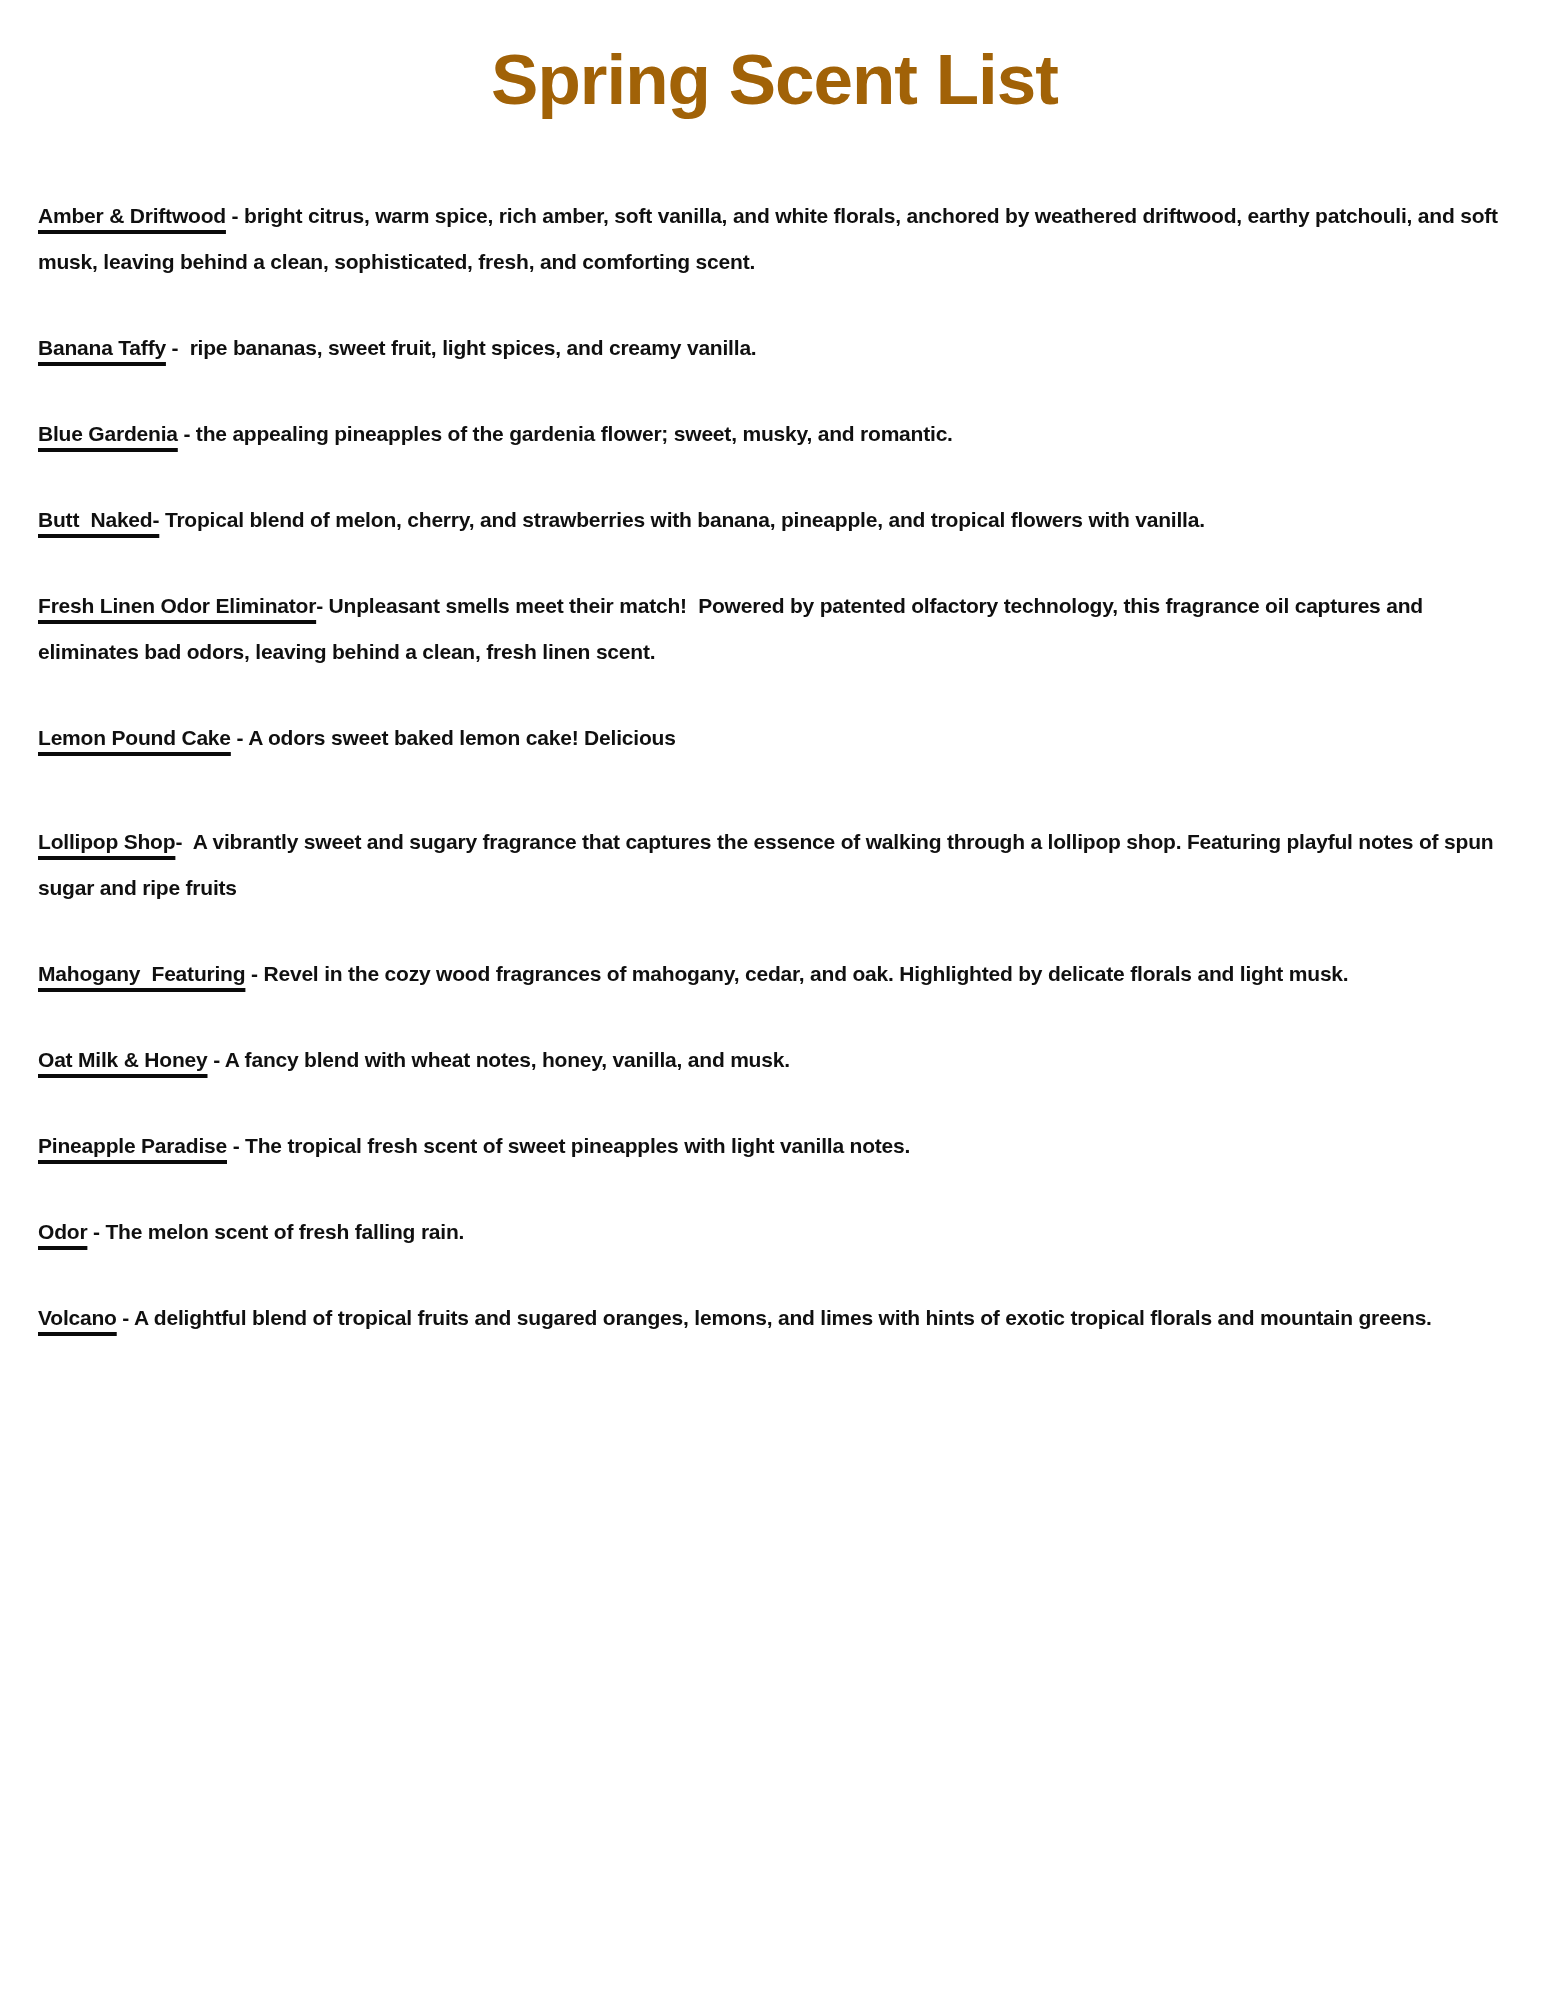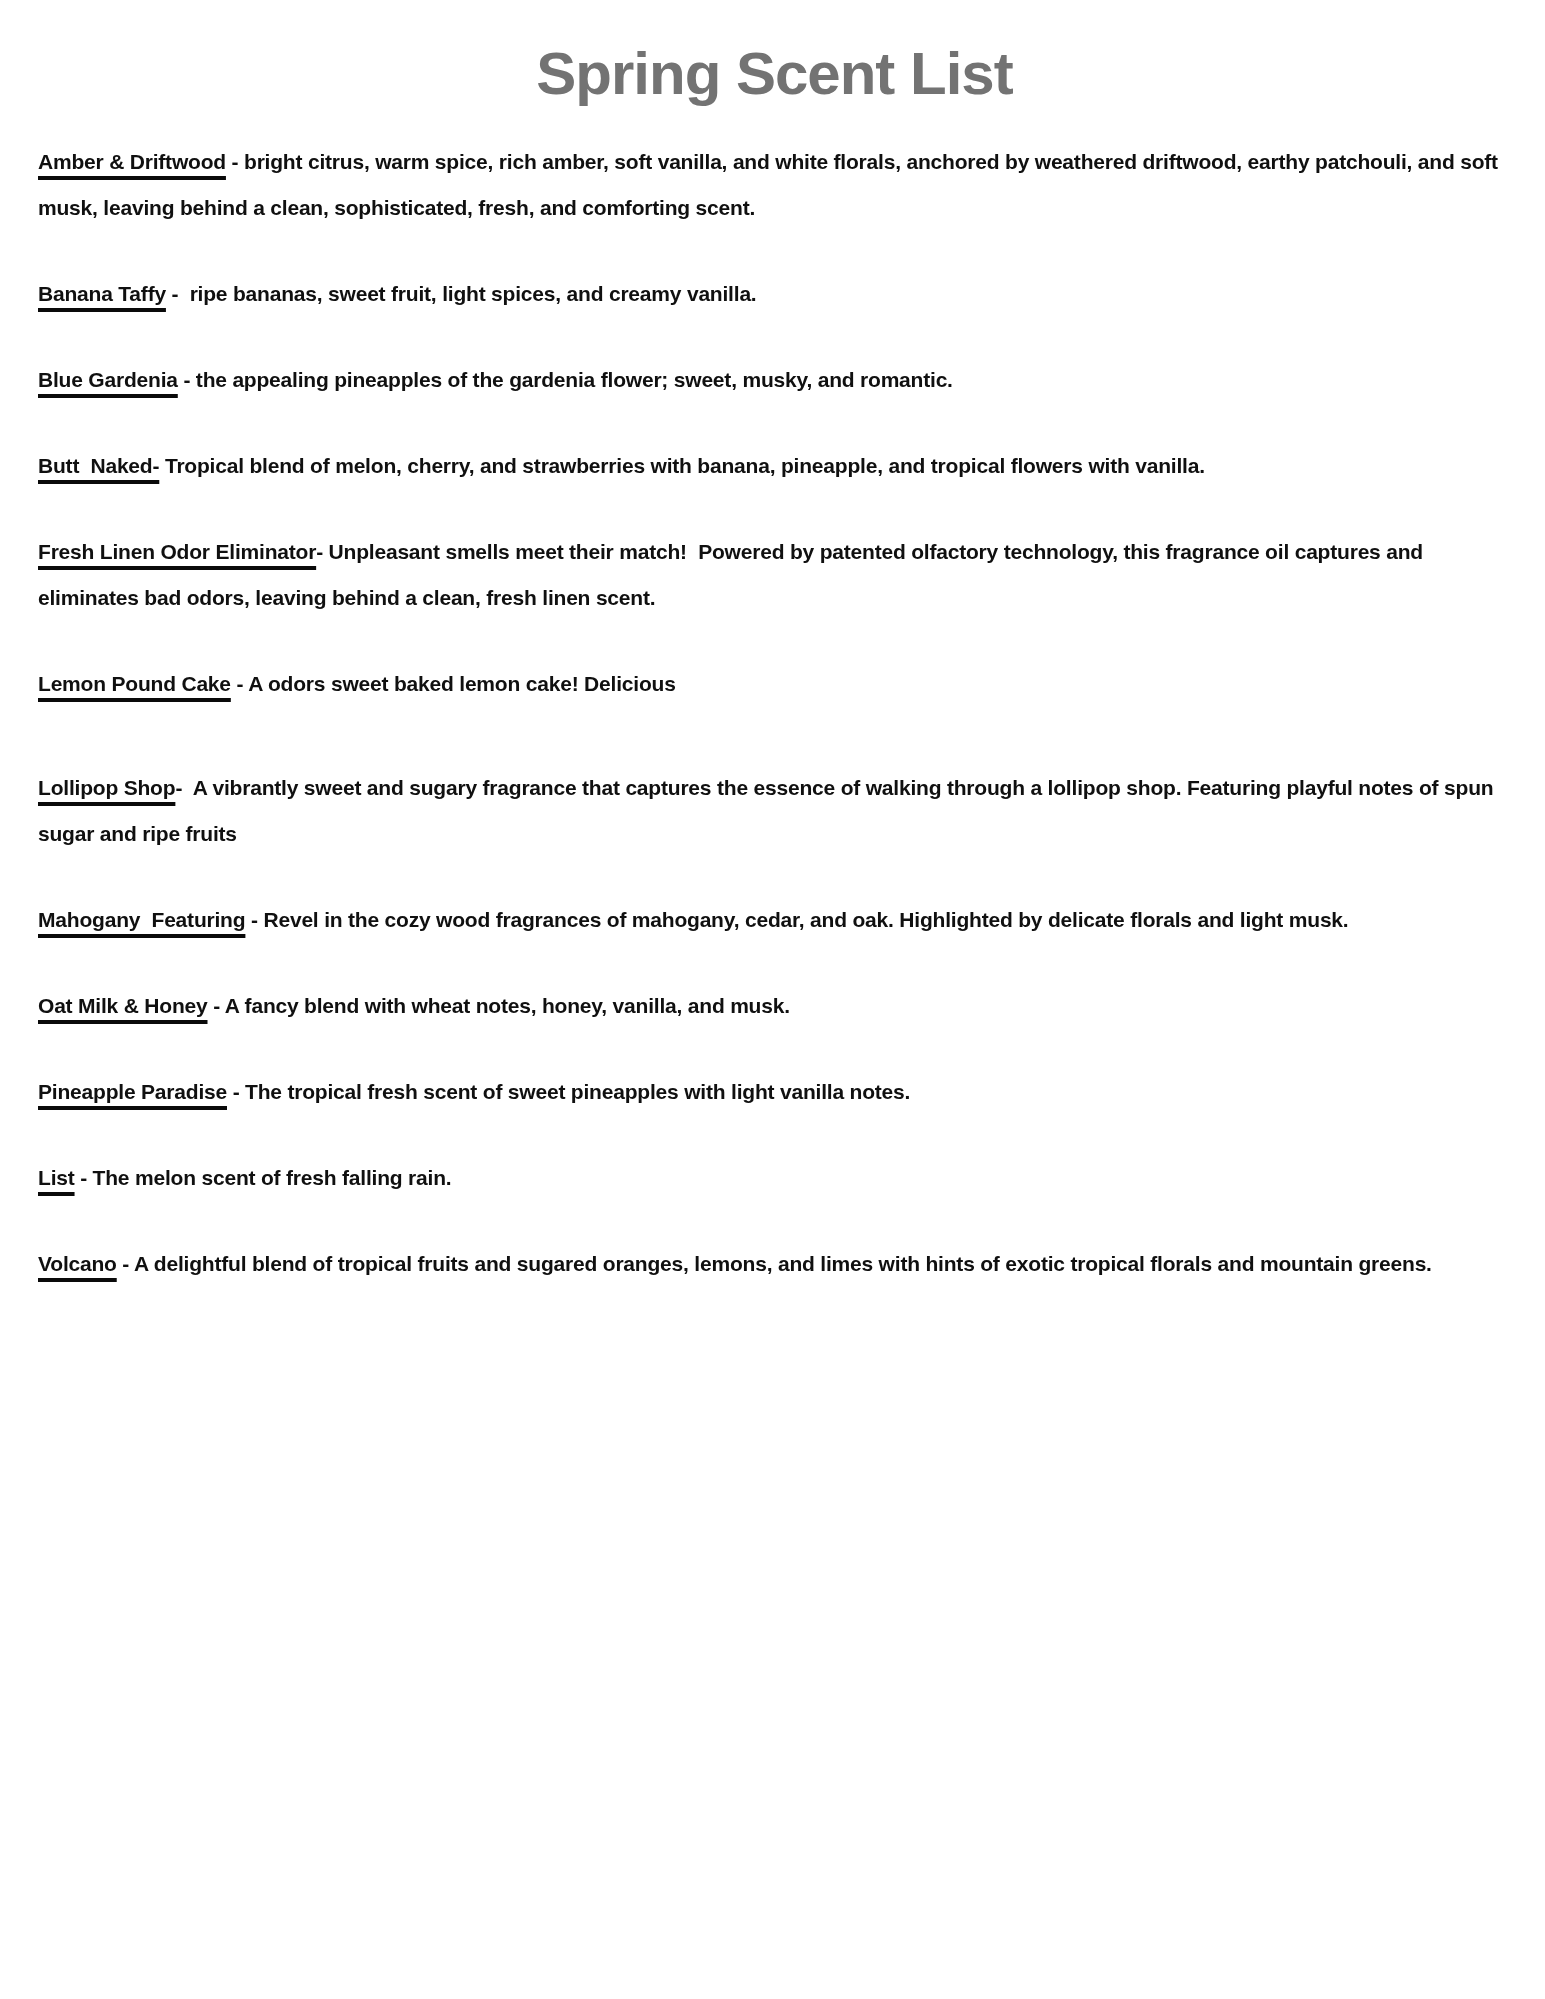--- a/index.html
+++ b/index.html
@@ -12,27 +12,27 @@
     color: #101010;
     -webkit-font-smoothing: antialiased;
   }
   .page {
     width: 100%;
     height: 100%;
     padding: 28px 34px 0 38px;
     overflow: hidden;
   }
   h1.page-title {
-    font-size: 60px;
+    font-size: 71px;
     font-weight: 800;
     line-height: 1.12;
     letter-spacing: -1px;
     text-align: center;
-    margin: 12px 0 32px 0;
-    color: #737373;
+    margin: 12px 0 73px 0;
+    color: #a16207;
   }
   .scent-list {
     width: 100%;
   }
   p.scent {
     font-size: 21px;
     font-weight: 700;
     line-height: 46px;
     letter-spacing: -0.2px;
     margin: 0 0 40px 0;
@@ -59,16 +59,16 @@
       <p class="scent"><span class="scent-name">Amber &amp; Driftwood</span><span class="scent-separator"> - </span><span class="scent-description">bright citrus, warm spice, rich amber, soft vanilla, and white florals, anchored by weathered driftwood, earthy patchouli, and soft musk, leaving behind a clean, sophisticated, fresh, and comforting scent.</span></p>
       <p class="scent"><span class="scent-name">Banana Taffy</span><span class="scent-separator"> -  </span><span class="scent-description">ripe bananas, sweet fruit, light spices, and creamy vanilla.</span></p>
       <p class="scent"><span class="scent-name">Blue Gardenia</span><span class="scent-separator"> - </span><span class="scent-description">the appealing pineapples of the gardenia flower; sweet, musky, and romantic.</span></p>
       <p class="scent"><span class="scent-name">Butt  Naked-</span><span class="scent-separator"> </span><span class="scent-description">Tropical blend of melon, cherry, and strawberries with banana, pineapple, and tropical flowers with vanilla.</span></p>
       <p class="scent"><span class="scent-name">Fresh Linen Odor Eliminator</span><span class="scent-separator">- </span><span class="scent-description">Unpleasant smells meet their match!  Powered by patented olfactory technology, this fragrance oil captures and eliminates bad odors, leaving behind a clean, fresh linen scent.</span></p>
       <p class="scent"><span class="scent-name">Lemon Pound Cake</span><span class="scent-separator"> - </span><span class="scent-description">A odors sweet baked lemon cake! Delicious</span></p>
       <p class="scent gap-large"><span class="scent-name">Lollipop Shop</span><span class="scent-separator">-  </span><span class="scent-description">A vibrantly sweet and sugary fragrance that captures the essence of walking through a lollipop shop. Featuring playful notes of spun sugar and ripe fruits</span></p>
       <p class="scent"><span class="scent-name">Mahogany  Featuring</span><span class="scent-separator"> - </span><span class="scent-description">Revel in the cozy wood fragrances of mahogany, cedar, and oak. Highlighted by delicate florals and light musk.</span></p>
       <p class="scent"><span class="scent-name">Oat Milk &amp; Honey</span><span class="scent-separator"> - </span><span class="scent-description">A fancy blend with wheat notes, honey, vanilla, and musk.</span></p>
       <p class="scent"><span class="scent-name">Pineapple Paradise</span><span class="scent-separator"> - </span><span class="scent-description">The tropical fresh scent of sweet pineapples with light vanilla notes.</span></p>
-      <p class="scent"><span class="scent-name">List</span><span class="scent-separator"> - </span><span class="scent-description">The melon scent of fresh falling rain.</span></p>
+      <p class="scent"><span class="scent-name">Odor</span><span class="scent-separator"> - </span><span class="scent-description">The melon scent of fresh falling rain.</span></p>
       <p class="scent"><span class="scent-name">Volcano</span><span class="scent-separator"> - </span><span class="scent-description">A delightful blend of tropical fruits and sugared oranges, lemons, and limes with hints of exotic tropical florals and mountain greens.</span></p>
     </div>
 </div>
 
 </body></html>

